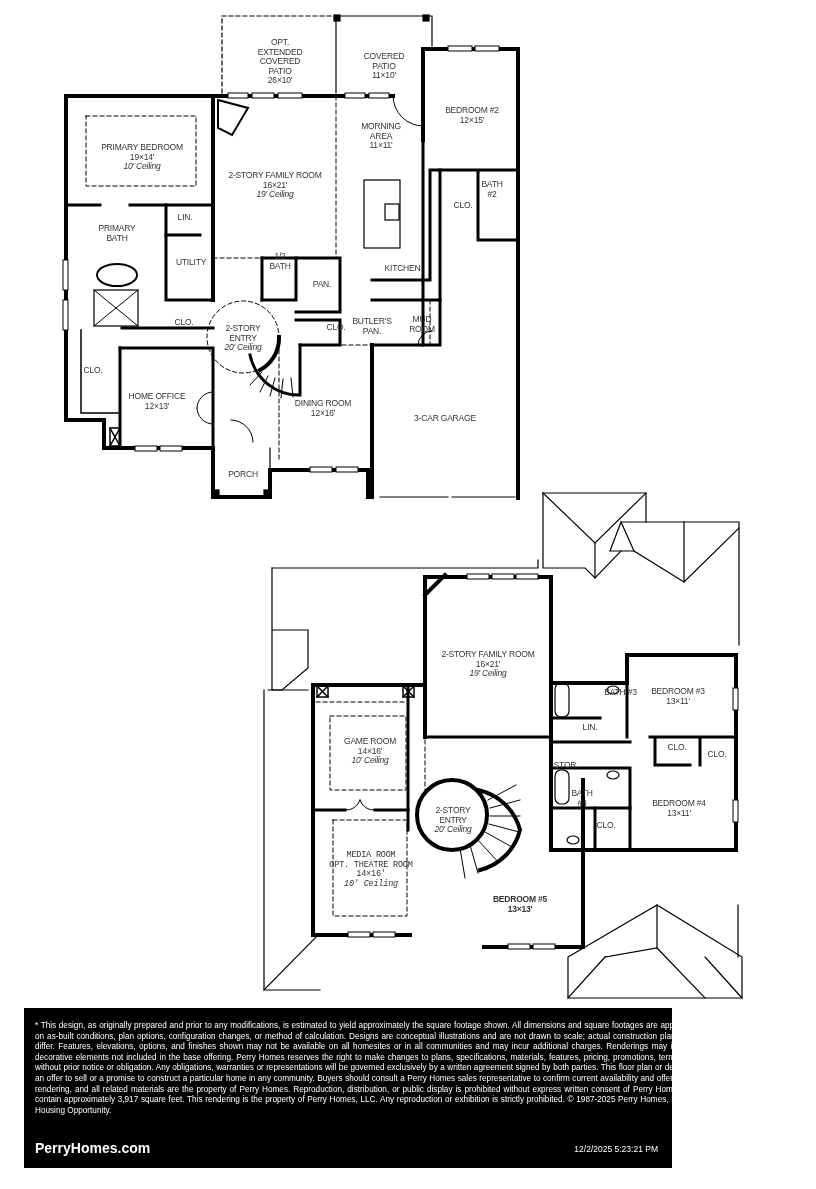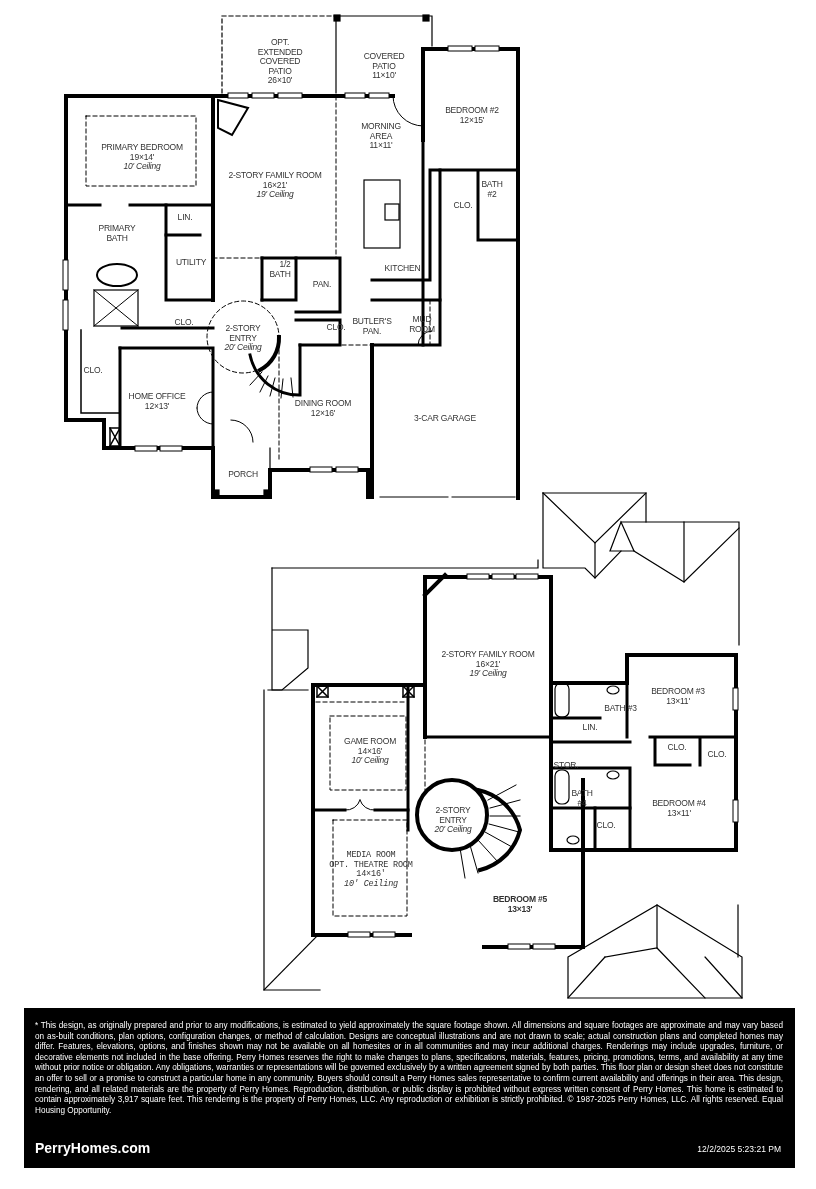--- a/index.html
+++ b/index.html
@@ -1,21 +1,21 @@
 <!DOCTYPE html>
 <html><head>
 <meta charset="utf-8">
 <style>
   html,body{margin:0;padding:0;background:#ffffff;}
   body{width:816px;height:1189px;position:relative;overflow:hidden;font-family:"Liberation Sans",sans-serif;}
   #plan{position:absolute;left:0;top:0;width:816px;height:1000px;}
   .lbl{position:absolute;transform:translateX(-50%);text-align:center;font-size:8.5px;line-height:9.5px;color:#333;white-space:nowrap;font-family:"Liberation Sans",sans-serif;letter-spacing:-0.2px;}
   .lbl .dim{display:block;}
   .lbl .ceil{display:block;font-style:italic;}
-  #footer{position:absolute;left:24px;top:1008px;width:771px;height:160px;background:#000;color:#fff;}
+  #footer{position:absolute;left:24px;top:1008px;width:648px;height:160px;background:#000;color:#fff;}
   #disclaimer{position:absolute;left:11px;top:13px;width:748px;font-size:8.2px;line-height:10.6px;text-align:justify;color:#fff;font-family:"Liberation Sans",sans-serif;}
   #brand{position:absolute;left:11px;top:132px;font-size:14px;font-weight:bold;color:#fff;font-family:"Liberation Sans",sans-serif;}
   #stamp{position:absolute;right:14px;top:136px;font-size:8.5px;color:#fff;font-family:"Liberation Sans",sans-serif;}
 </style>
 </head>
 <body>
 
 <svg id="plan" viewBox="0 0 816 1000" xmlns="http://www.w3.org/2000/svg">
   <g fill="none" stroke="#000" stroke-linecap="square">
 
@@ -256,21 +256,21 @@
     <div class="lbl" style="left: 117px; top: 224px;">
       <span class="dim">PRIMARY</span>
       <span class="dim">BATH</span>
     </div>
     <div class="lbl" style="left: 191px; top: 258px;">
       <span class="dim">UTILITY</span>
     </div>
     <div class="lbl" style="left: 383px; top: 264px; padding-left: 39px;">
       <span class="dim">KITCHEN</span>
     </div>
-    <div class="lbl" style="left: 280px; top: 260px; text-align: right;">
+    <div class="lbl" style="left: 280px; top: 252px;">
       <span class="dim">1/2</span>
       <span class="dim">BATH</span>
     </div>
     <div class="lbl" style="left: 322px; top: 280px;">
       <span class="dim">PAN.</span>
     </div>
     <div class="lbl" style="left: 184px; top: 318px;">
       <span class="dim">CLO.</span>
     </div>
     <div class="lbl" style="left: 243px; top: 324px;">
@@ -310,21 +310,21 @@
 <div id="labels2">
     <div class="lbl" style="left: 488px; top: 650px;">
       <span class="dim">2-STORY FAMILY ROOM</span>
       <span class="dim">16×21'</span>
       <span class="ceil">19' Ceiling</span>
     </div>
     <div class="lbl" style="left: 678px; top: 687px;">
       <span class="dim">BEDROOM #3</span>
       <span class="dim">13×11'</span>
     </div>
-    <div class="lbl" style="left: 600px; top: 704px; padding-left: 41px;">
+    <div class="lbl" style="left: 600px; top: 688px; padding-left: 41px;">
       <span class="dim">BATH #3</span>
     </div>
     <div class="lbl" style="left: 566px; top: 761px;">
       <span class="dim">STOR.</span>
     </div>
     <div class="lbl" style="left: 590px; top: 723px;">
       <span class="dim">LIN.</span>
     </div>
     <div class="lbl" style="left: 370px; top: 737px;">
       <span class="dim">GAME ROOM</span>

